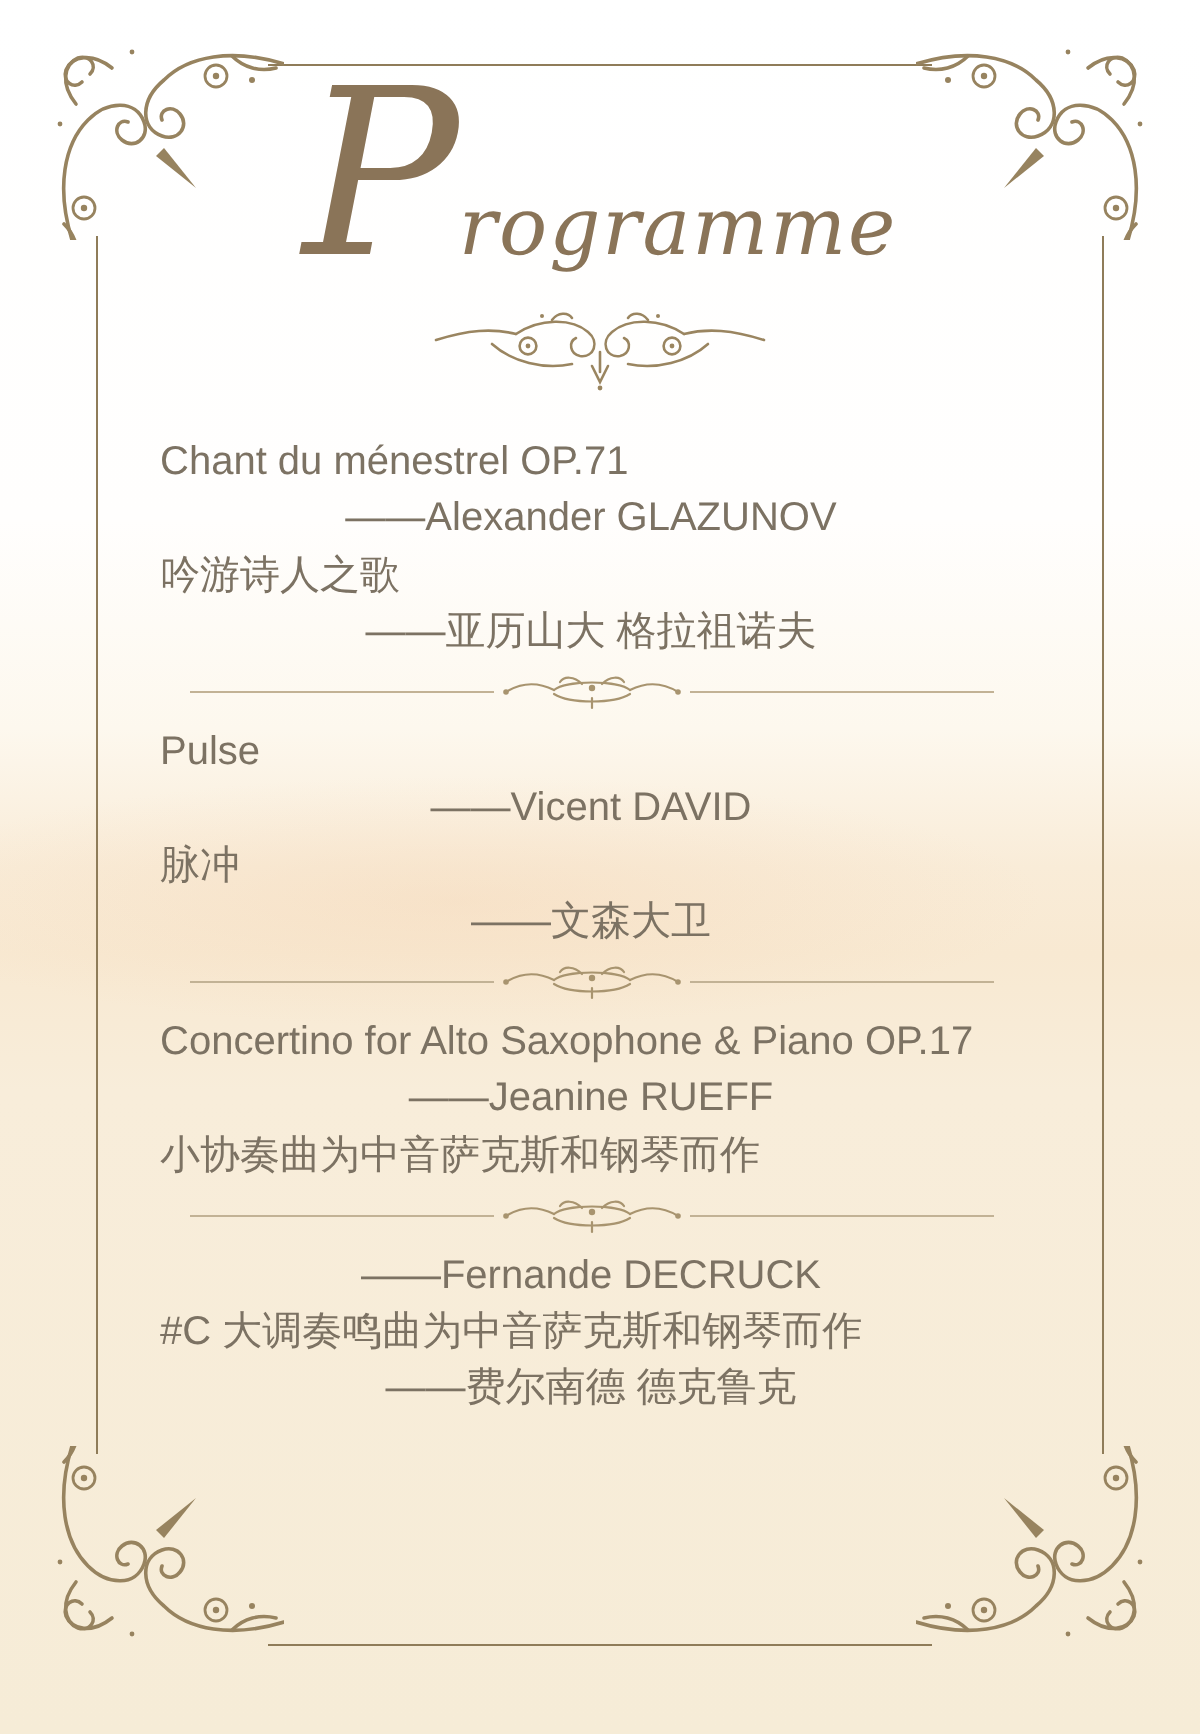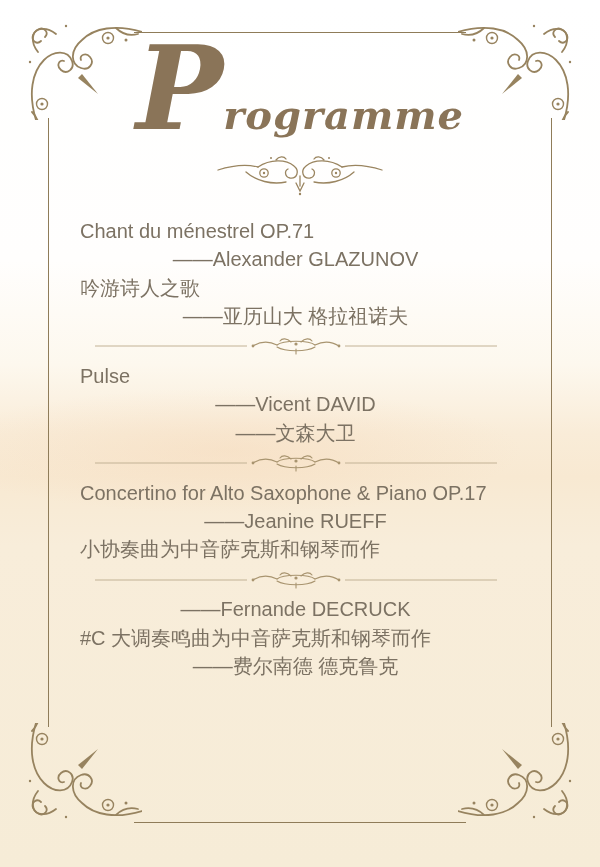--- a/index.html
+++ b/index.html
@@ -24,21 +24,21 @@
   .corner { position:absolute; width:122px; height:104px; }
   .corner svg { display:block; width:100%; height:100%; }
   .corner.tl { top:16px; left:20px; }
   .corner.tr { top:16px; right:20px; transform:scaleX(-1); }
   .corner.bl { bottom:40px; left:20px; transform:scaleY(-1); }
   .corner.br { bottom:40px; right:20px; transform:scale(-1,-1); }
   
   .title {
     position:absolute; top:34px; left:0; width:100%; margin:0;
     text-align:center; font-family:"DejaVu Serif","Liberation Serif",serif;
-    font-style:italic; font-weight:700;
+    font-style:italic; font-weight:400;
     font-size:40px; line-height:108px; color:#8a7458; letter-spacing:1px;
   }
   .title::first-letter { font-size:116px; letter-spacing:0; }
   .title-flourish { position:absolute; top:150px; left:50%; transform:translateX(-50%); width:168px; height:46px; }
   
   .content { position:absolute; top:217px; left:80px; right:89px; }
   .line { font-size:20px; line-height:28.4px; white-space:nowrap; }
   .line.right { text-align:center; }
   .divider { height:31.4px; display:flex; align-items:center; justify-content:center; }
   .divider svg { width:402px; height:20px; display:block; }
@@ -207,20 +207,21 @@
           <circle cx="158" cy="10" r="1.4"></circle>
           <circle cx="244" cy="10" r="1.4"></circle>
           <circle cx="201" cy="8" r="1.6"></circle>
         </g>
       </svg>
     </div>
 
     <section>
       <div class="line left">Pulse</div>
       <div class="line right">——Vicent DAVID</div>
+      <div class="line left">脉冲</div>
       <div class="line right">——文森大卫</div>
     </section>
 
     <div class="divider">
       <svg viewBox="0 0 402 20" xmlns="http://www.w3.org/2000/svg">
         <g stroke="#c2b295" stroke-width="1" fill="none">
           <line x1="0" y1="10" x2="152" y2="10"></line>
           <line x1="250" y1="10" x2="402" y2="10"></line>
         </g>
         <g stroke="#a8946f" stroke-width="1.1" fill="none" stroke-linecap="round">

